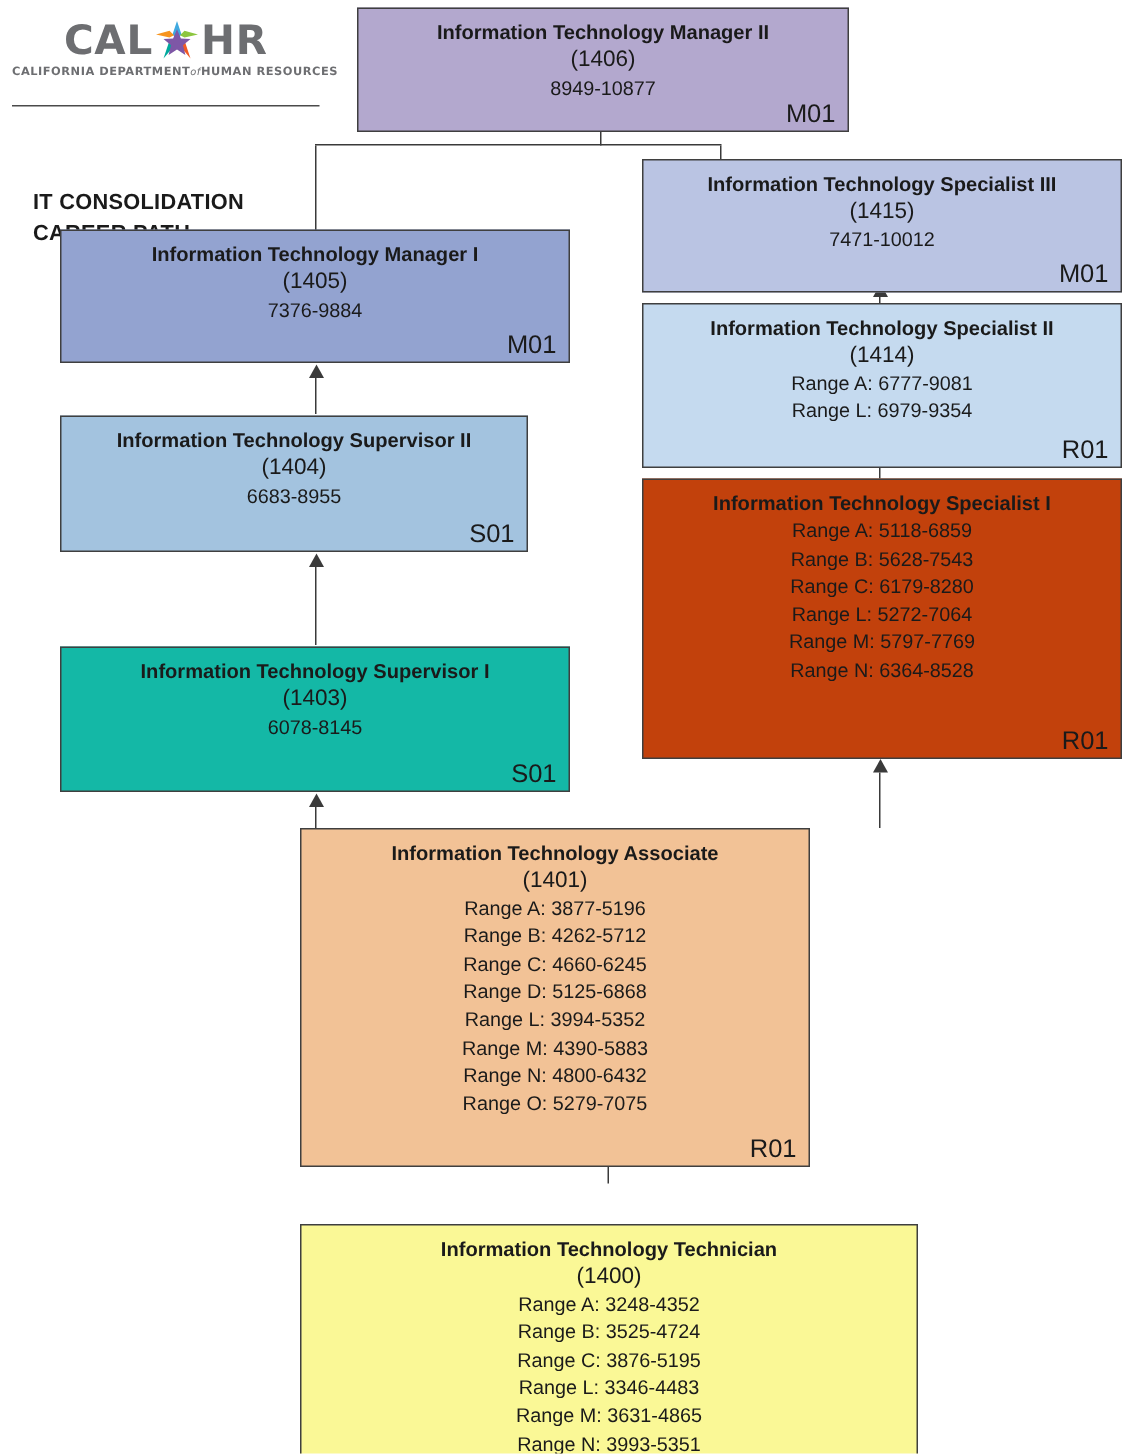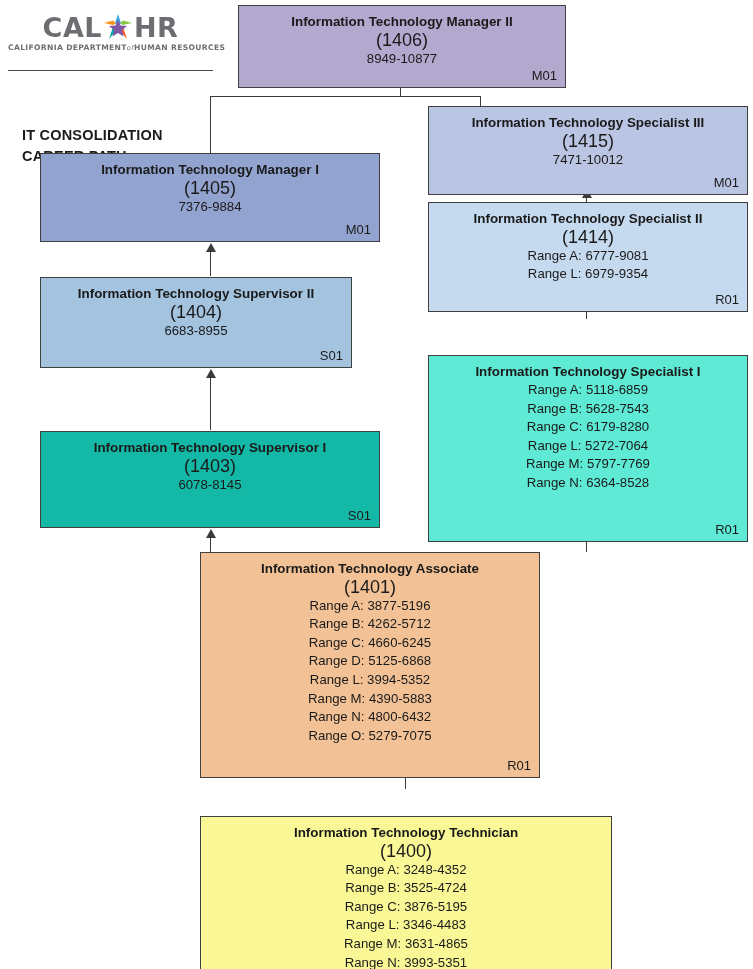--- a/index.html
+++ b/index.html
@@ -58,25 +58,25 @@
     position:absolute;
     border:1.1px solid #3f3f3f;
     box-sizing:border-box;
     padding:6px 8px 4px 8px;
     text-align:center;
     font-size:13.2px;
     line-height:18.6px;
     color:#1a1a1a;
   }
   .node .n-title{font-weight:bold;font-size:13.4px;line-height:19px;display:block;}
-  .node .n-code{display:block;font-size:18px;line-height:18.6px;}
+  .node .n-code{display:block;font-size:15px;line-height:18.6px;}
   .node .n-range{display:block;font-size:13.2px;line-height:18.6px;}
   .node .n-tag{
     position:absolute;right:8px;bottom:3px;
-    font-size:13px;line-height:16px;font-weight:normal;
+    font-size:17px;line-height:16px;font-weight:normal;
   }
 </style>
 </head>
 <body>
 
 <div id="stage">
 
   <div class="logo-wrap">
     <div class="logo-line1">
       <span class="logo-word">CAL</span>
@@ -143,21 +143,21 @@
     <span class="n-tag">M01</span>
   </div>
 
   <div class="node" id="n-specialist2" style="left: 428px; top: 202px; width: 320px; height: 110px; background: rgb(197, 218, 239); border-color: rgb(63, 63, 63);">
     <span class="n-title">Information Technology Specialist II</span>
     <span class="n-code">(1414)</span>
     <span class="n-ranges"><span class="n-range">Range A: 6777-9081</span><span class="n-range">Range L: 6979-9354</span></span>
     <span class="n-tag">R01</span>
   </div>
 
-  <div class="node" id="n-specialist1" style="left: 428px; top: 319px; width: 320px; height: 187px; background: #5eead4; border-color: rgb(63, 63, 63); margin-top: 36px;">
+  <div class="node" id="n-specialist1" style="left: 428px; top: 319px; width: 320px; height: 187px; background: #c2410c; border-color: rgb(63, 63, 63);">
     <span class="n-title">Information Technology Specialist I</span>
     <span class="n-ranges"><span class="n-range">Range A: 5118-6859</span><span class="n-range">Range B: 5628-7543</span><span class="n-range">Range C: 6179-8280</span><span class="n-range">Range L: 5272-7064</span><span class="n-range">Range M: 5797-7769</span><span class="n-range">Range N: 6364-8528</span></span>
     <span class="n-tag">R01</span>
   </div>
 
   <div class="node" id="n-manager1" style="left: 40px; top: 153px; width: 340px; height: 89px; background: rgb(147, 163, 208); border-color: rgb(63, 63, 63);">
     <span class="n-title">Information Technology Manager I</span>
     <span class="n-code">(1405)</span>
     <span class="n-ranges"><span class="n-range">7376-9884</span></span>
     <span class="n-tag">M01</span>

